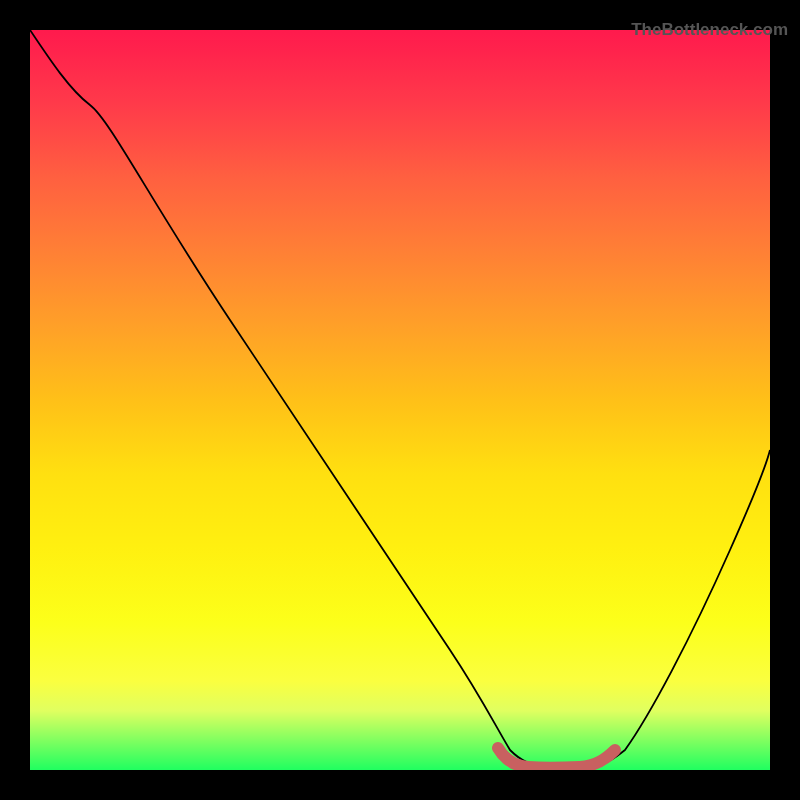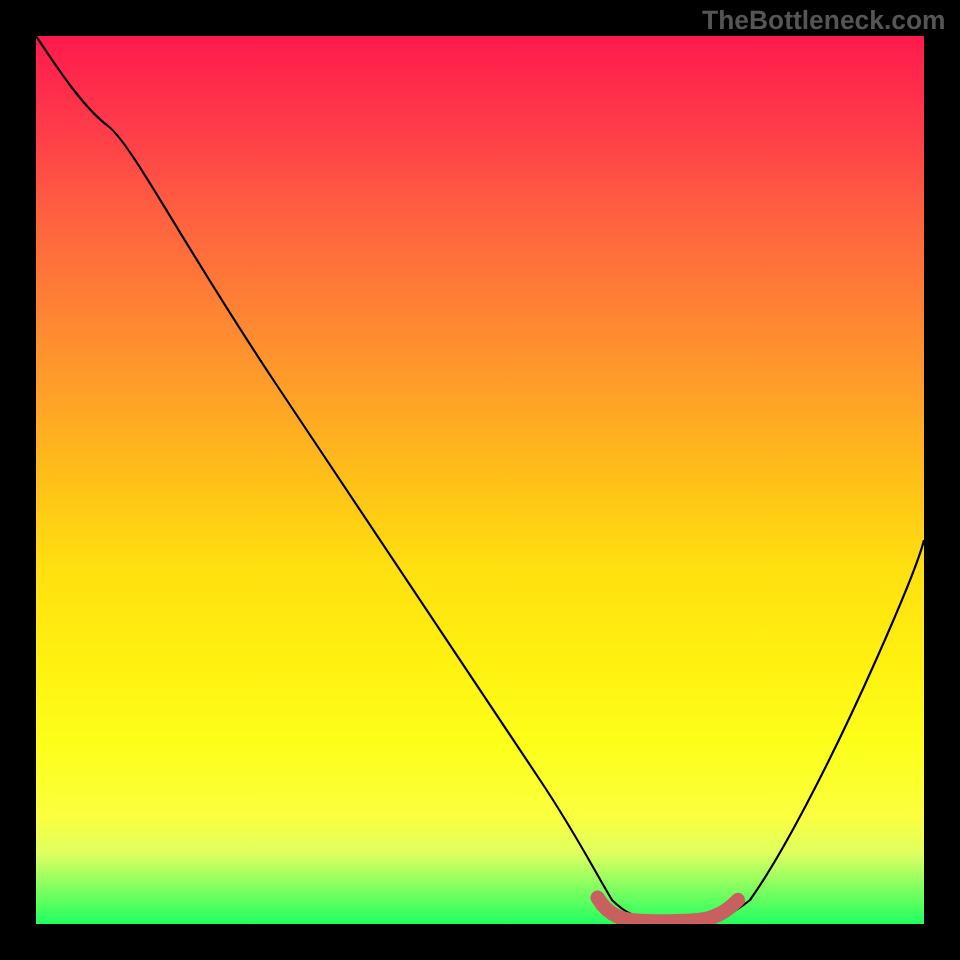--- a/index.html
+++ b/index.html
@@ -5,24 +5,24 @@
   * { margin: 0; padding: 0; box-sizing: border-box; }
   body {
     width: 800px;
     height: 800px;
     background: #000;
     position: relative;
     font-family: Arial, sans-serif;
   }
   .watermark {
     position: absolute;
-    top: 4px;
+    top: 20px;
     right: 12px;
     color: #555;
-    font-size: 22px;
+    font-size: 17px;
     font-weight: bold;
     z-index: 10;
   }
   .plot-area {
     position: absolute;
     left: 30px;
     top: 30px;
     width: 740px;
     height: 740px;
     background: linear-gradient(to bottom,

